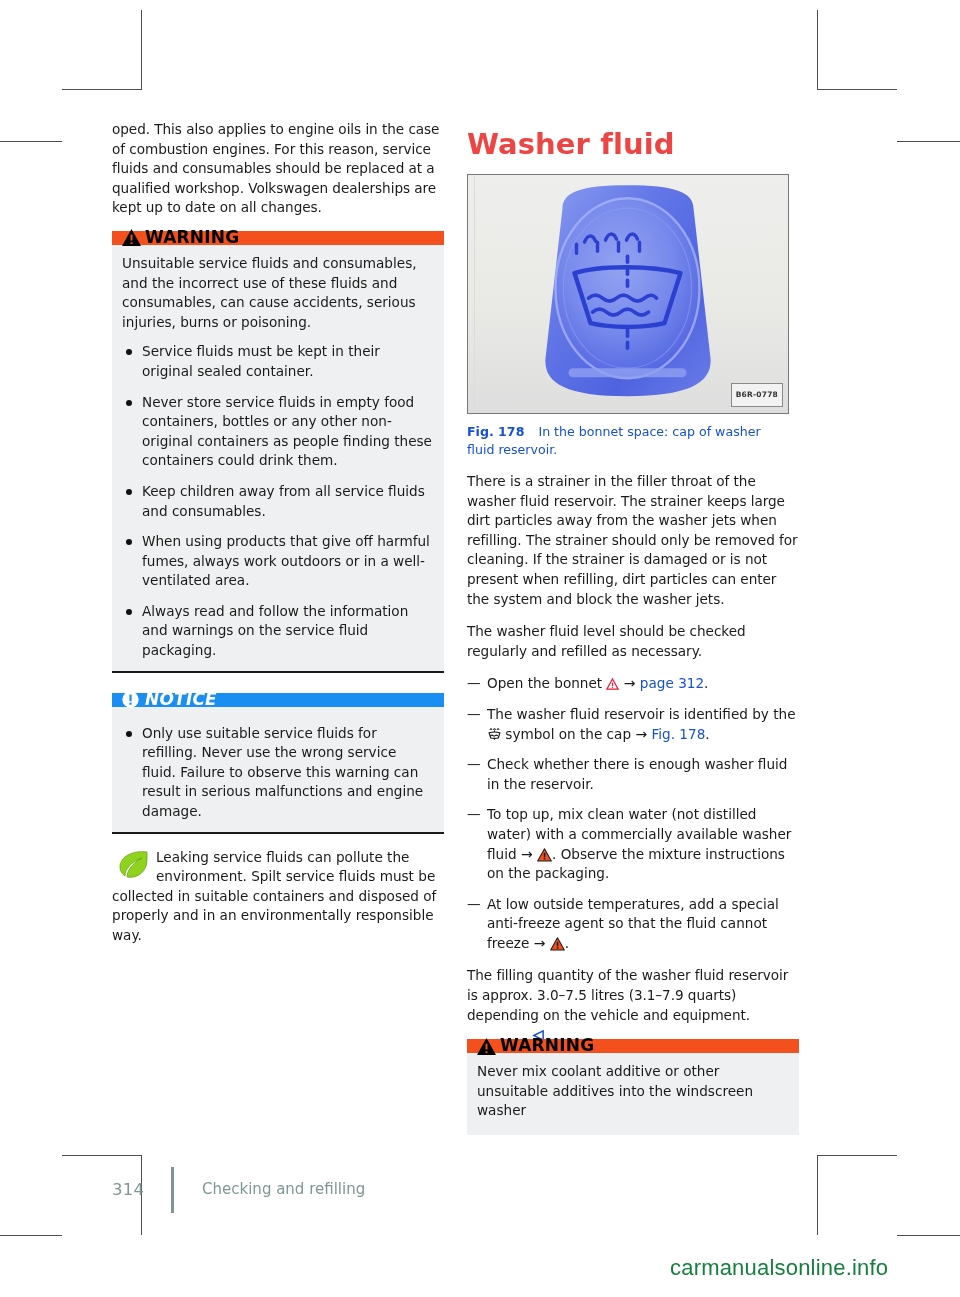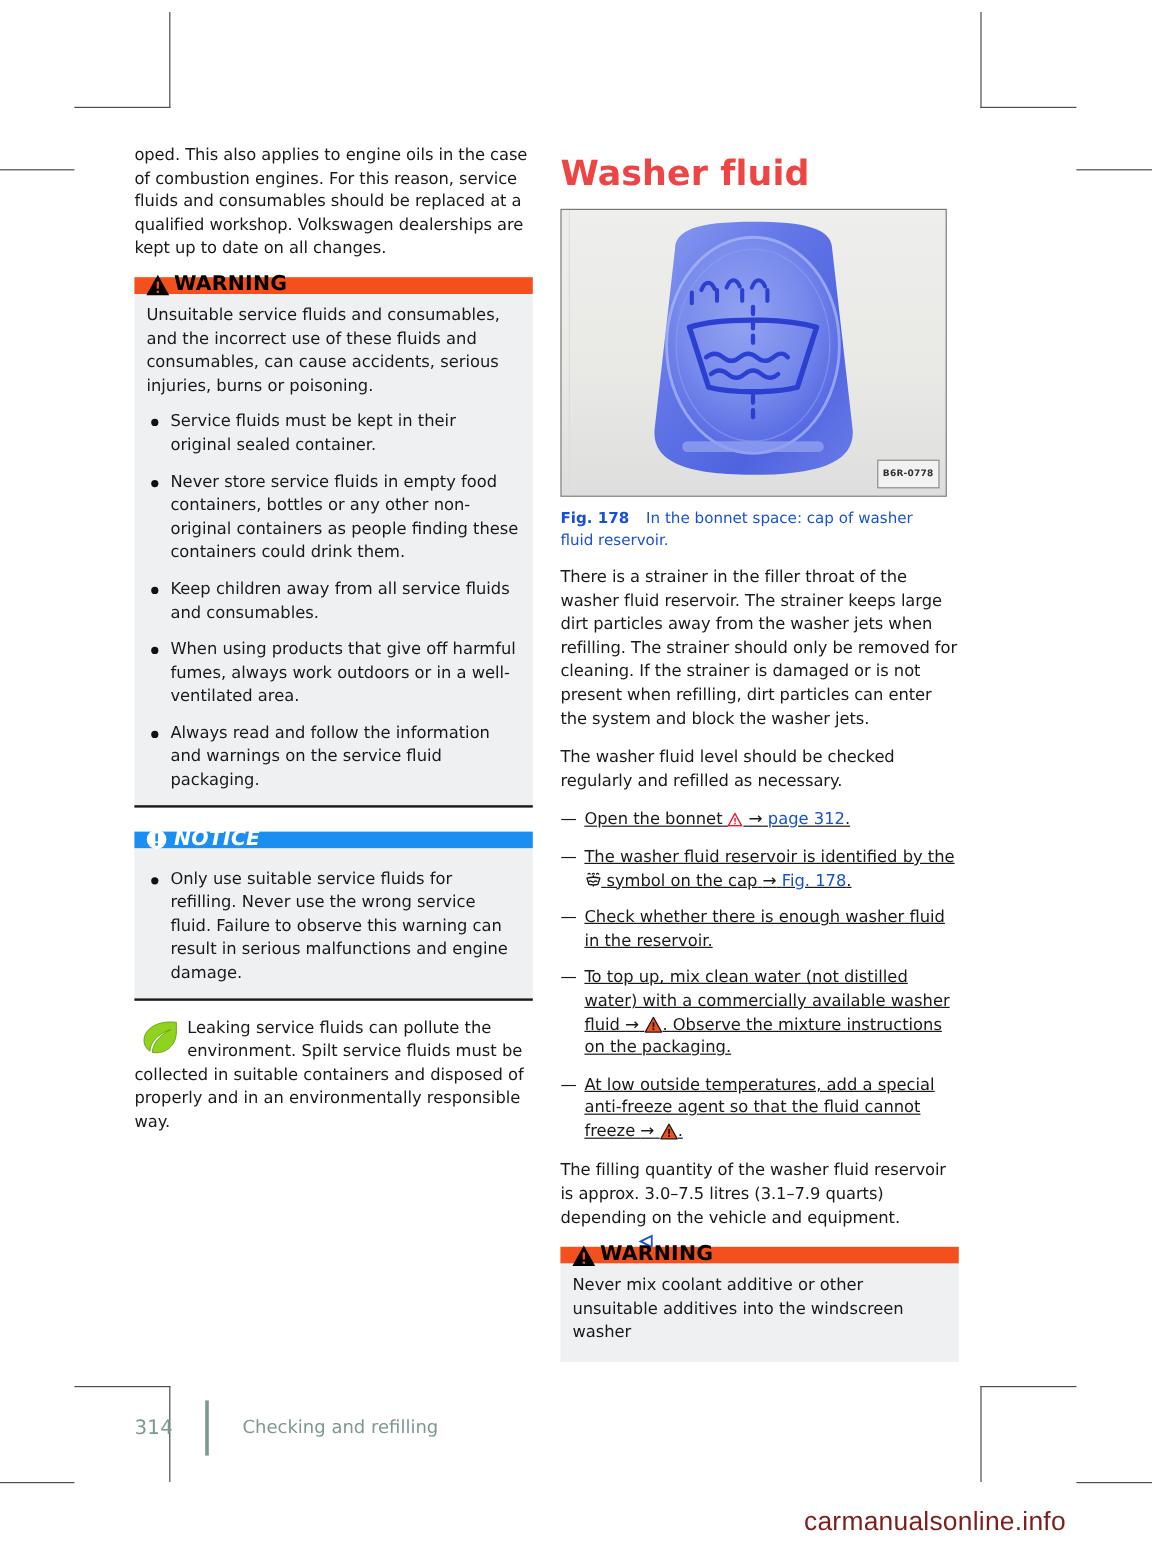--- a/index.html
+++ b/index.html
@@ -61,21 +61,21 @@
   ul.bullets li:last-child { margin-bottom:0; }
   ul.bullets li::before {
     content:""; position:absolute; left:4px; top:7px;
     width:6px; height:6px; border-radius:50%; background:#111;
   }
 
   
   ul.dashes { list-style:none; margin:0 0 13px 0; padding:0; }
   ul.dashes li {
     position:relative; padding-left:20px; margin-bottom:11px;
-    font-size:13.6px; line-height:19.6px;text-decoration:underline;
+    font-size:13.6px; line-height:19.6px;
   }
   ul.dashes li::before {
     content:"\2014"; position:absolute; left:0; top:0; font-size:13.6px;
   }
 
   
   .eco-note { margin:12px 0 0 0; font-size:13.6px; line-height:19.6px; position:relative; }
   .leaf { float:left; width:34px; height:30px; margin:2px 6px 0 4px; }
 
   
@@ -117,21 +117,21 @@
     display:inline-block; width:3px; height:46px; background:#7d9792;
     margin:0 24px 0 22px; vertical-align:middle;
   }
   .footer .sect {
     display:inline-block; color:#7d9792; font-size:15px; vertical-align:middle;
   }
 
   .watermark {
     position:absolute; left:670px; top:1258px;
     font-family:"Liberation Sans", sans-serif;
-    font-size:22px; color:#7f1d1d; letter-spacing:0.2px;text-align:center;
+    font-size:22px; color:#15803d; letter-spacing:0.2px;text-align:center;
   }
   .endmark-float { position:absolute; left:420px; top:908px; }
 </style>
 </head>
 <body>
 
 <div class="page">
 
   <div>
     <div class="crop-tl-bx"></div>

